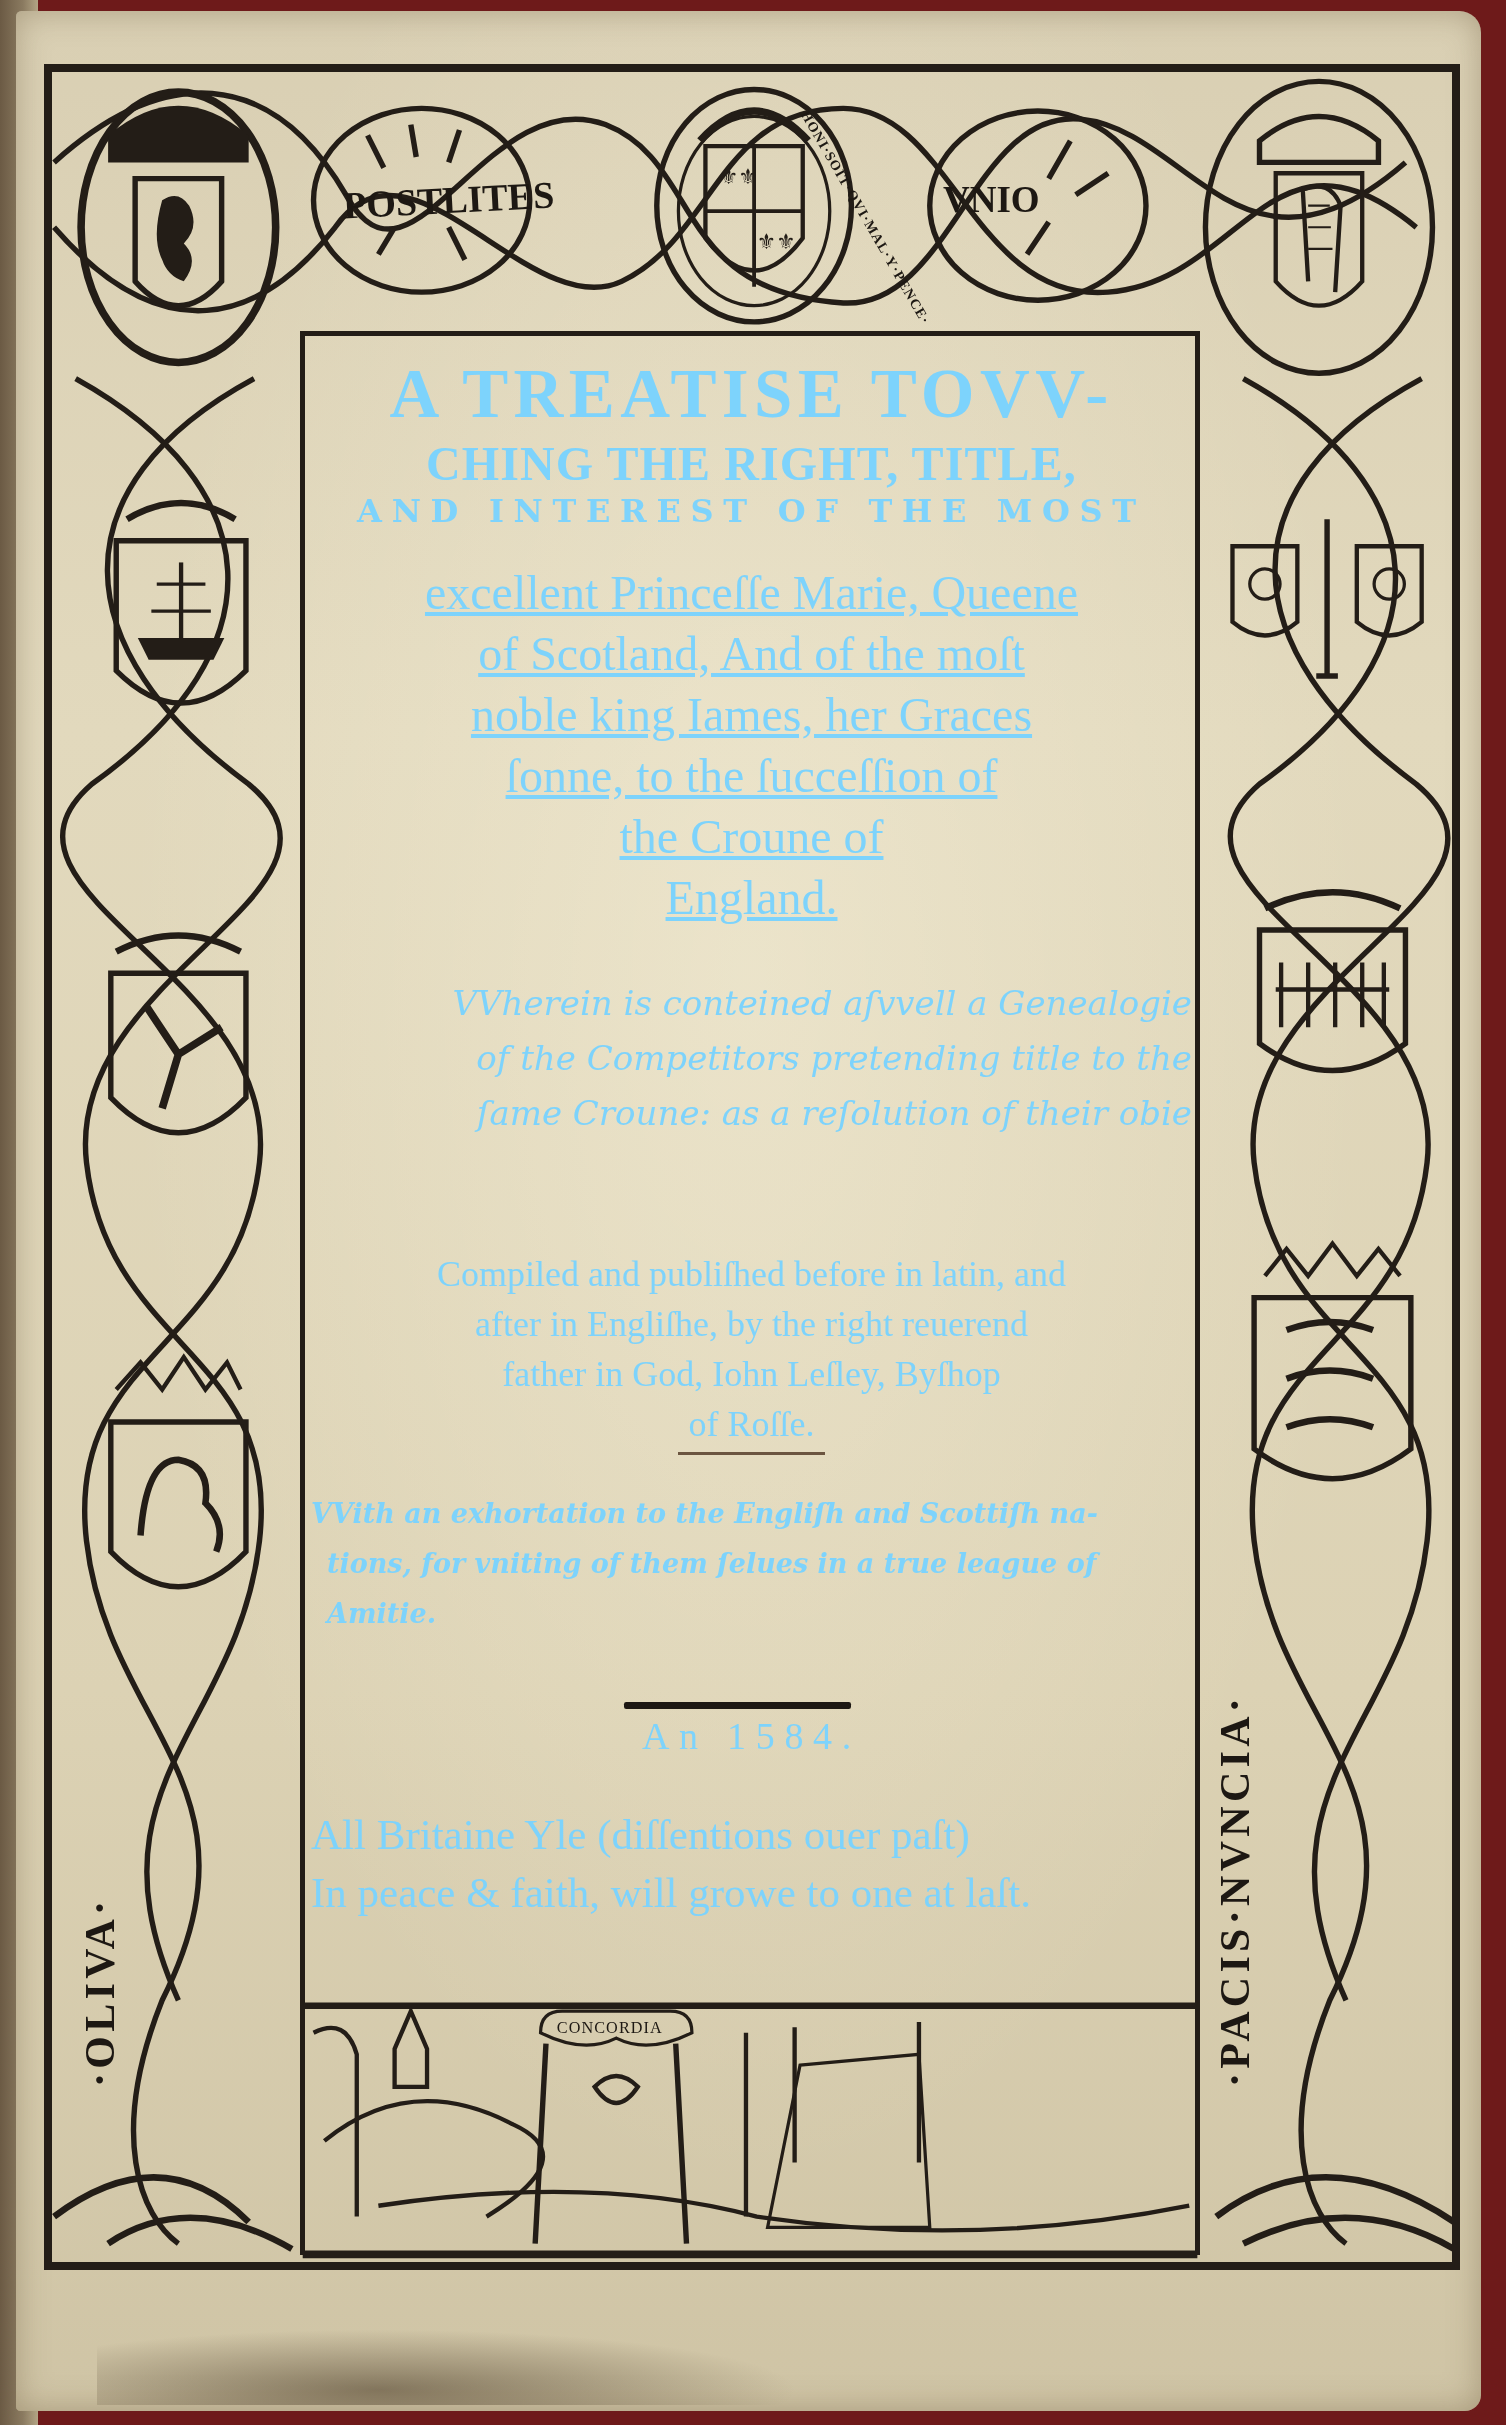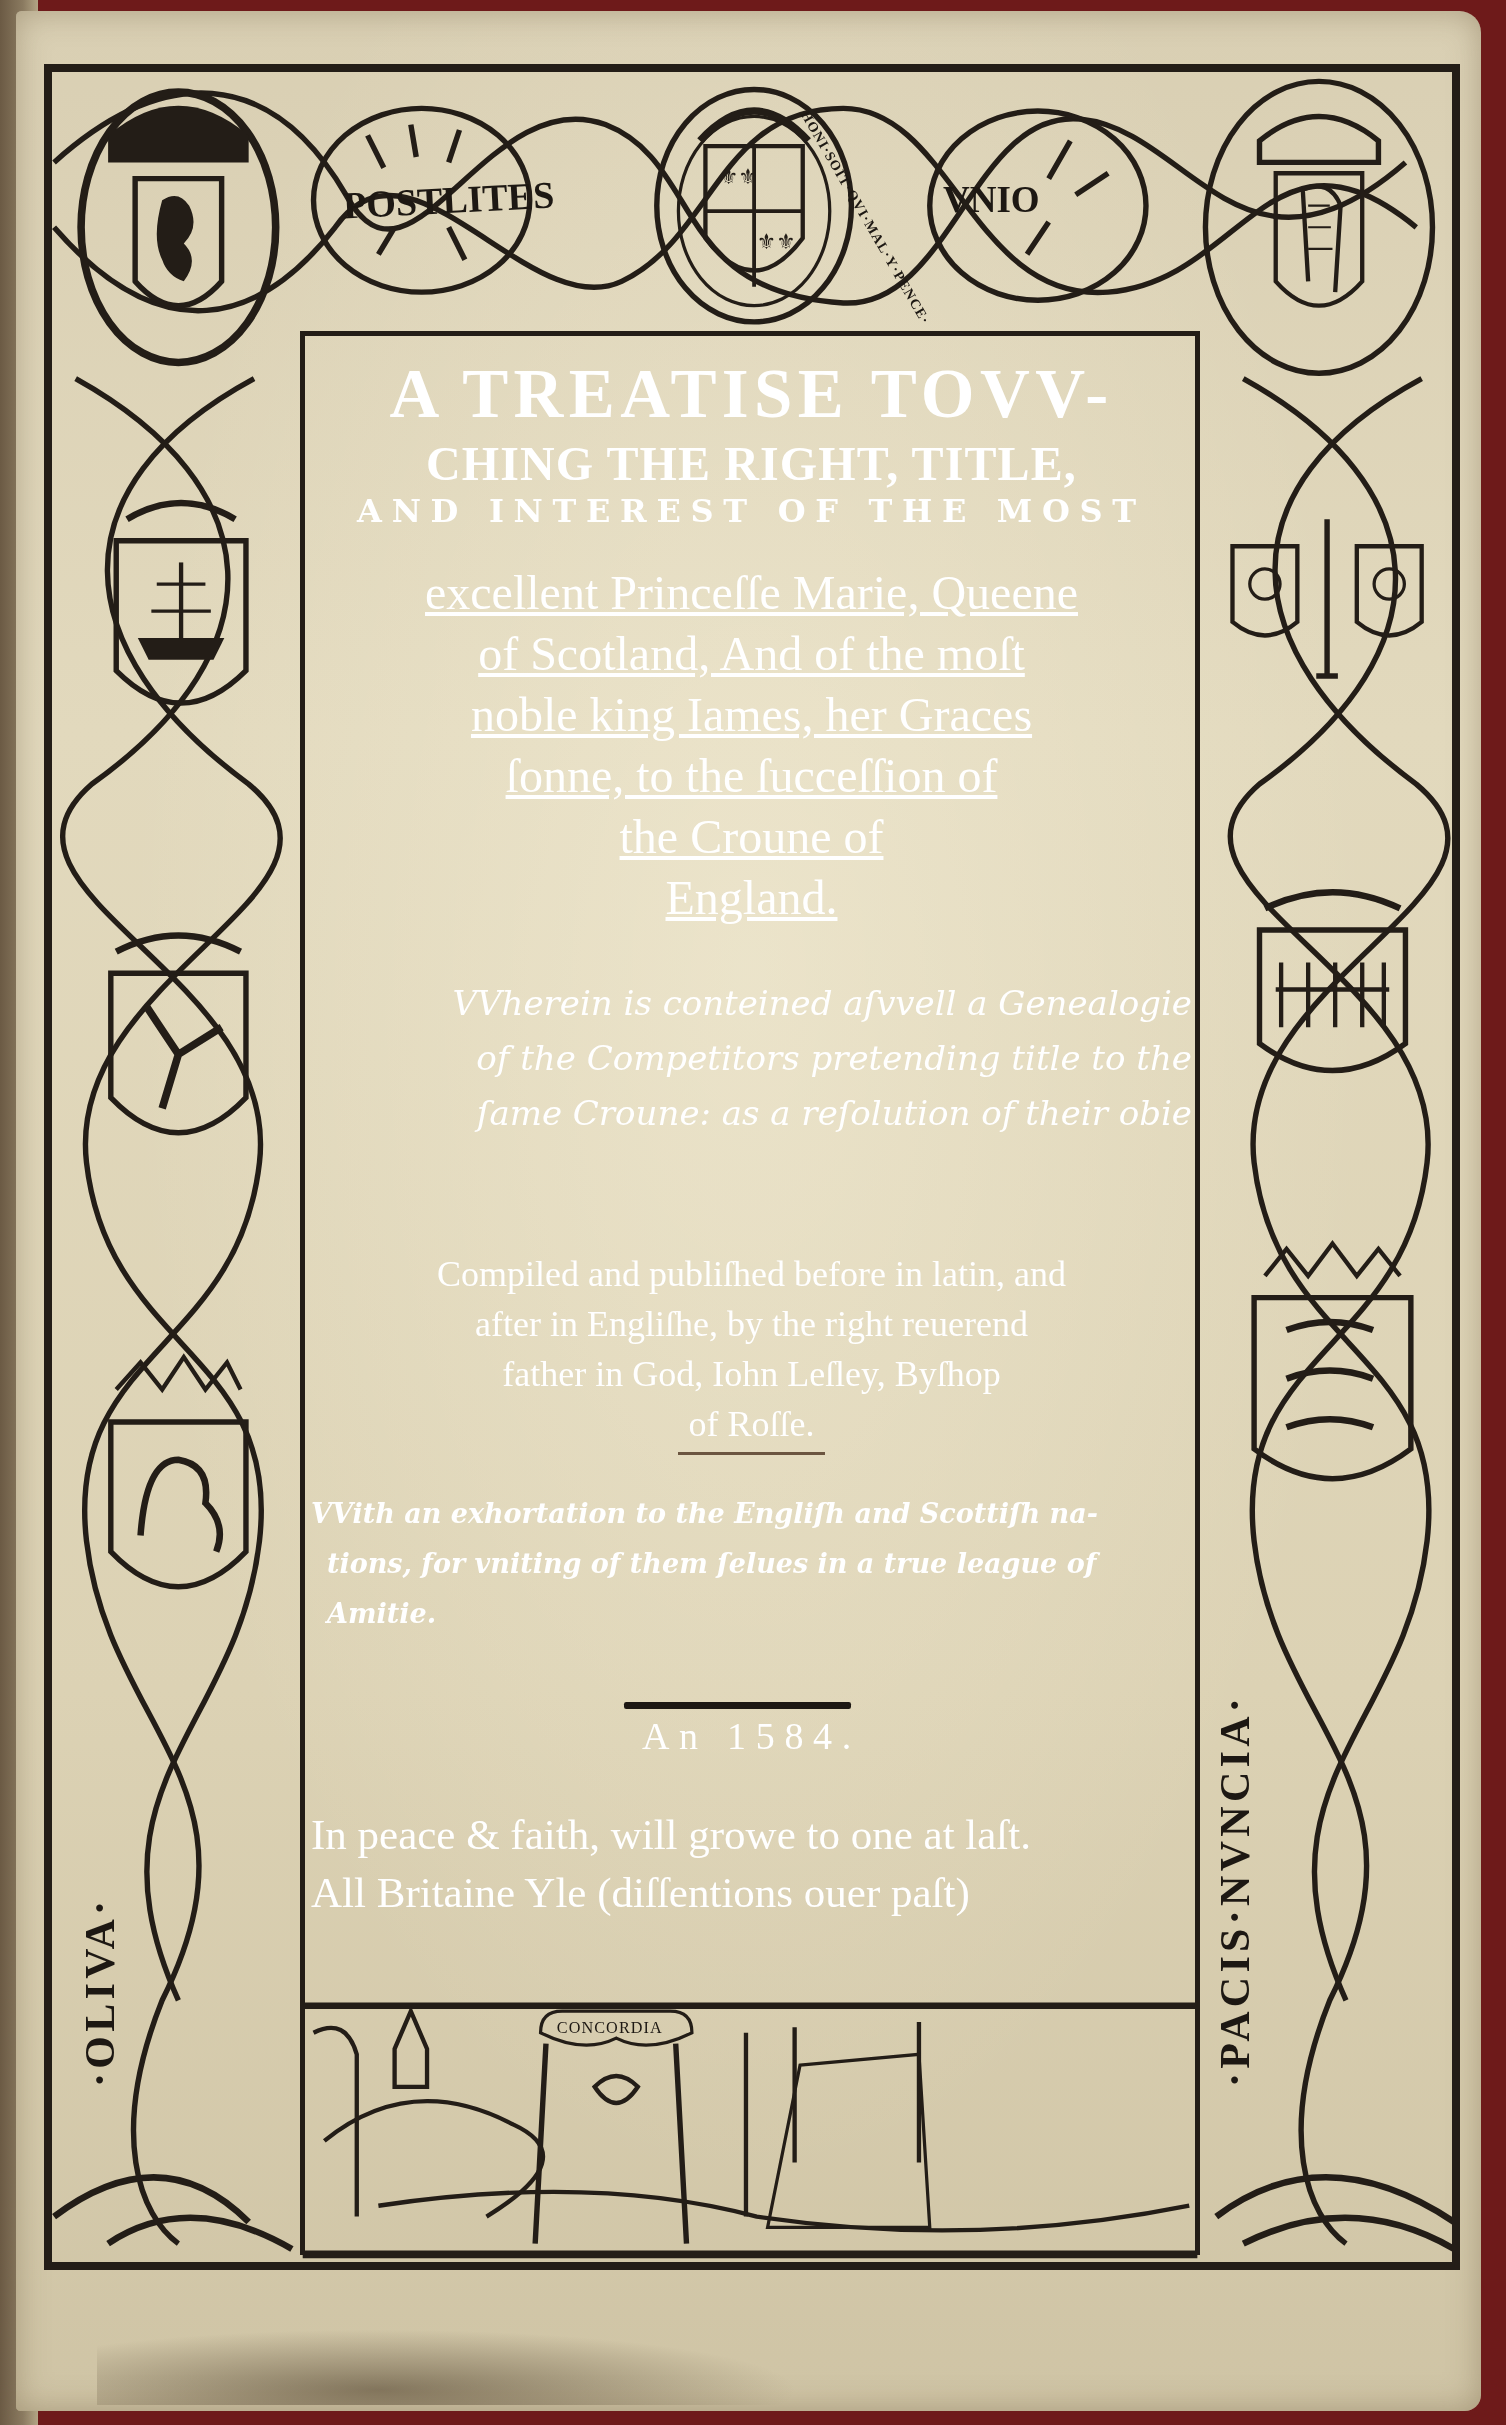--- a/index.html
+++ b/index.html
@@ -31,21 +31,21 @@
   .inner-box {
     position:absolute; left:300px; top:331px; width:900px; height:1924px;
     border-left:5.4px solid #231d17; border-right:5.4px solid #231d17; border-top:5.4px solid #231d17;
     box-sizing:border-box;
   }
   
   svg.orn { position:absolute; left:0; top:0; }
   .ink { stroke:#231d17; fill:none; }
 
   
-  .text { position:absolute; left:308px; width:887px; text-align:center; color:#ffffff; }
+  .text { position:absolute; left:308px; width:887px; text-align:center; color:#7dd3fc; }
   .t-caps {
     font-family:"Liberation Serif", serif; font-weight:bold;
     letter-spacing:3.2px; line-height:1.1;
   }
   .t1 { top:357px; font-size:69px; letter-spacing:5.4px; }
   .t2 { top:438px; font-size:48px; letter-spacing:1.1px; }
   .t3 { top:492px; font-size:32px; letter-spacing:9.7px; font-family:"DejaVu Serif", serif; font-weight:bold; }
   .roman { font-family:"Liberation Serif", serif; font-size:48px; line-height:61px; }
   .t4 { top:562px;text-decoration:underline; }
   .italic { font-family:"DejaVu Serif", serif; font-style:italic; font-weight:normal; font-size:34px; line-height:55px; text-align:right; }
@@ -226,16 +226,16 @@
 <div class="text t7">
   <div>VVith an exhortation to the Engliſh and Scottiſh na-</div>
   <div class="indent">tions, for vniting of them ſelues in a true league of</div>
   <div class="indent">Amitie.</div>
 </div>
 
 <div class="rule"></div>
 <div class="text t8">An 1584.</div>
 
 <div class="text t9">
+  <div>All Britaine Yle (diſſentions ouer paſt)</div>
   <div>In peace &amp; faith, will growe to one at laſt.</div>
-  <div>All Britaine Yle (diſſentions ouer paſt)</div>
 </div>
 
 
 </body></html>

